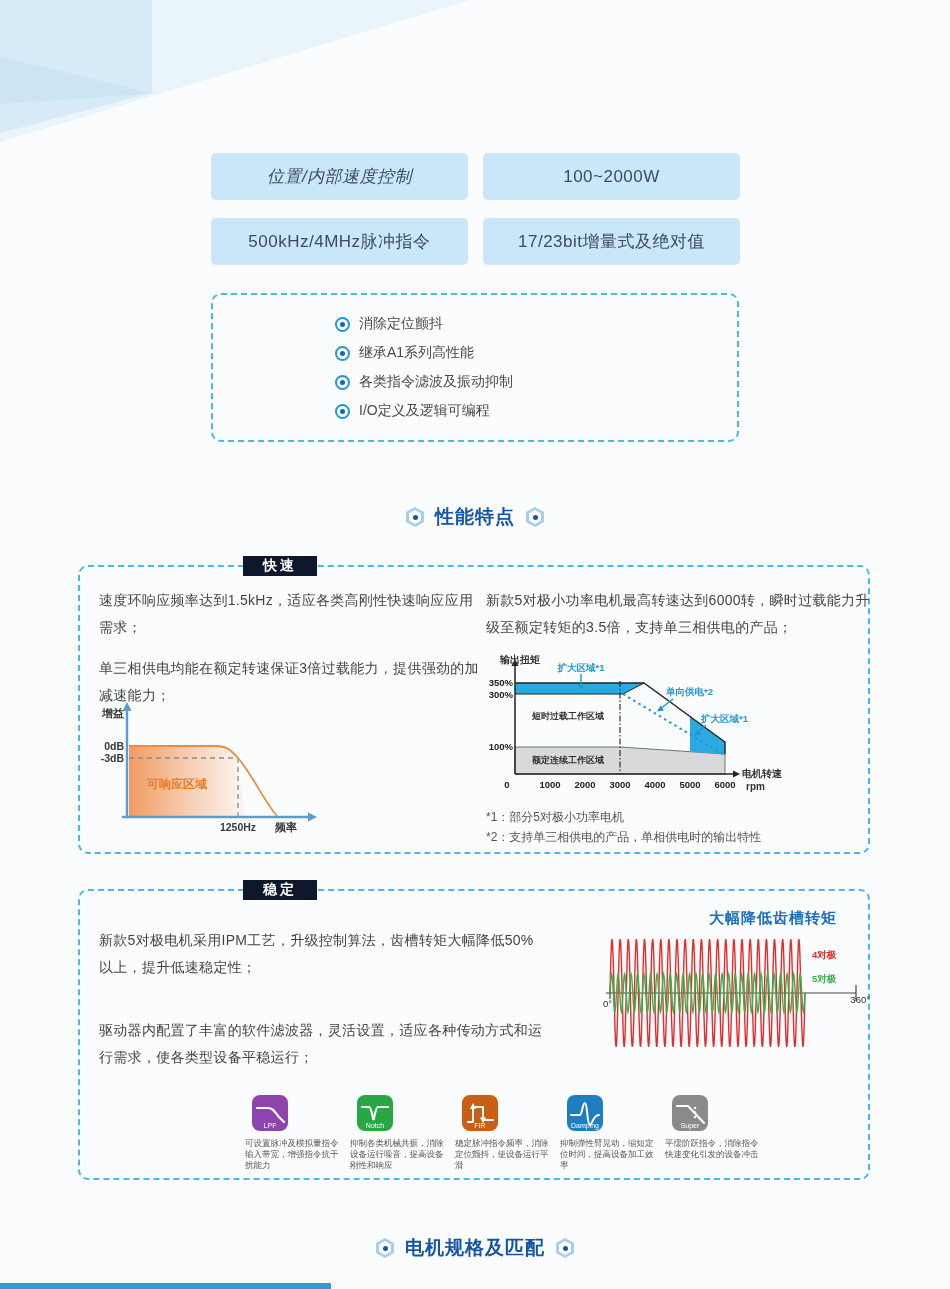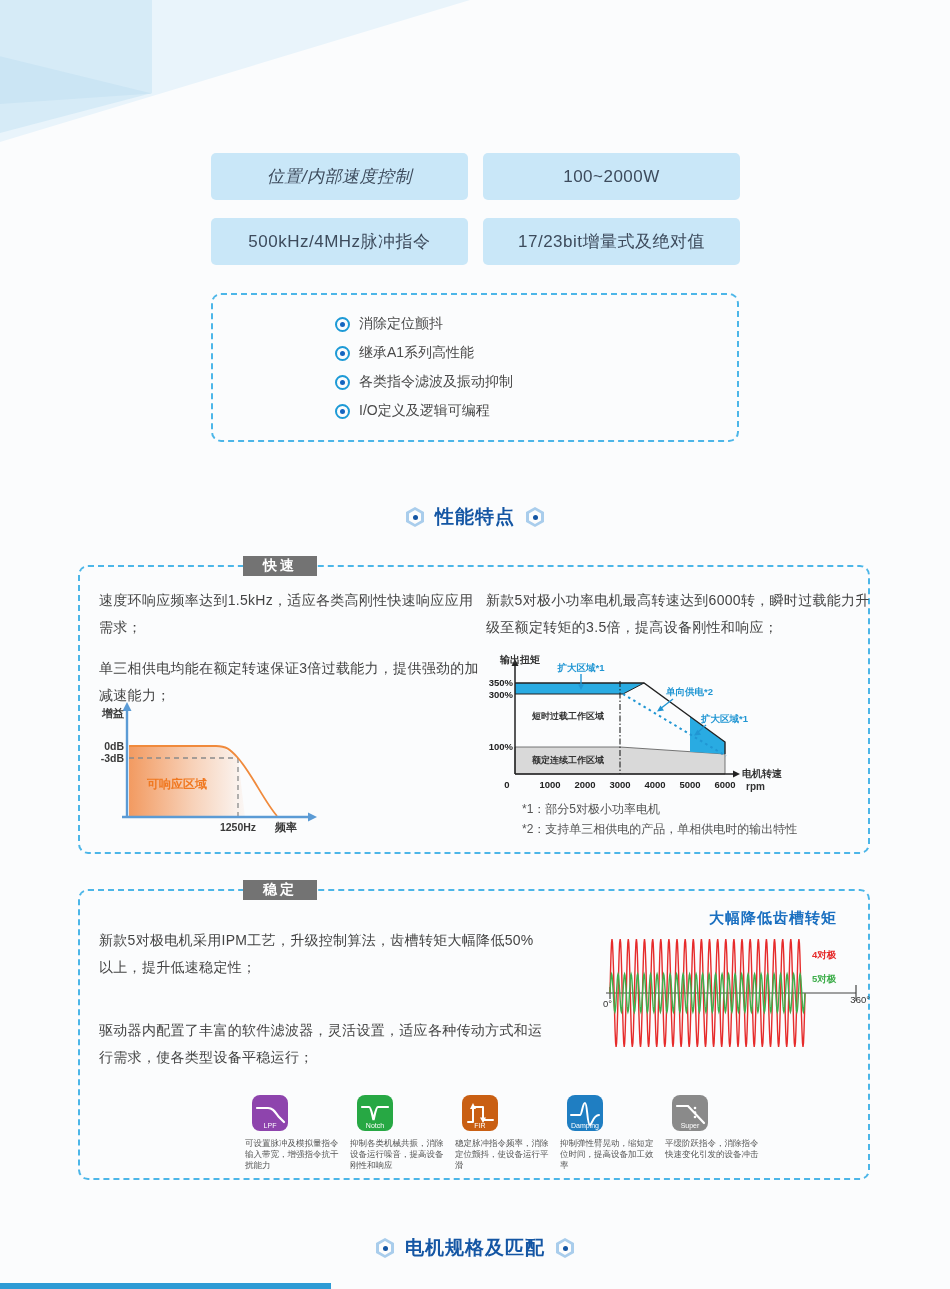--- a/index.html
+++ b/index.html
@@ -26,21 +26,21 @@
   .sec-title{font-size:19px;font-weight:bold;color:#1456a4;letter-spacing:1px;}
   .hex{width:18px;height:20px;background:#a9cdec;clip-path:polygon(50% 0,100% 25%,100% 75%,50% 100%,0 75%,0 25%);
     position:relative;}
   .hex::before{content:"";position:absolute;left:3px;top:3px;width:12px;height:14px;background:#fdfdfd;
     clip-path:polygon(50% 0,100% 25%,100% 75%,50% 100%,0 75%,0 25%);}
   .hex::after{content:"";position:absolute;left:6.5px;top:7.5px;width:5px;height:5px;border-radius:50%;background:#1456a4;}
   
   .panel{position:absolute;left:78px;width:792px;border:2px dashed #4cb6e8;border-radius:10px;box-sizing:border-box;}
   #fast-panel{top:565px;height:289px;}
   #stable-panel{top:889px;height:291px;}
-  .badge{position:absolute;left:163px;top:-11px;width:74px;height:20px;background:#737373;color:#fff;
+  .badge{position:absolute;left:163px;top:-11px;width:74px;height:20px;background:#0f172a;color:#fff;
     font-size:14px;font-weight:bold;display:flex;align-items:center;justify-content:center;letter-spacing:3px;}
   .para{position:absolute;font-size:14px;color:#444;line-height:1.95;letter-spacing:.3px;}
   .footnotes{position:absolute;font-size:12px;color:#555;line-height:20px;}
   .wave-title{position:absolute;font-size:15px;font-weight:bold;color:#1a6fc0;text-align:right;letter-spacing:1px;}
   
   #filter-row{position:absolute;left:162px;top:204px;width:525px;display:flex;}
   .filter-col{width:105px;position:relative;}
   .filter-icon{display:block;margin-left:10px;}
   .filter-cap{margin:7px 0 0 3px;width:97px;font-size:8.5px;line-height:1.3;color:#555;}
   .bottom-bar{position:absolute;left:0;top:1283px;width:331px;height:6px;background:#2d9bd5;}
@@ -107,21 +107,21 @@
       <polygon points="33,5 28.5,14 37.5,14" fill="#5b9bd5"></polygon>
       <polygon points="223,120 214,115.5 214,124.5" fill="#5b9bd5"></polygon>
       <text x="8" y="20" font-size="11" font-weight="bold" fill="#3a3a3a">增益</text>
       <text x="30" y="53" font-size="10.5" font-weight="bold" fill="#3a3a3a" text-anchor="end">0dB</text>
       <text x="30" y="65" font-size="10.5" font-weight="bold" fill="#3a3a3a" text-anchor="end">-3dB</text>
       <text x="83" y="91" font-size="12" font-weight="bold" fill="#f07820" text-anchor="middle">可响应区域</text>
       <text x="144" y="134" font-size="10.5" font-weight="bold" fill="#3a3a3a" text-anchor="middle">1250Hz</text>
       <text x="192" y="134" font-size="11" font-weight="bold" fill="#3a3a3a" text-anchor="middle">频率</text>
     </svg>
 
-    <div class="para" style="left:406px;top:20px;width:394px;">新款5对极小功率电机最高转速达到6000转，瞬时过载能力升级至额定转矩的3.5倍，提高设备刚性和响应；</div>
+    <div class="para" style="left:406px;top:20px;width:394px;">新款5对极小功率电机最高转速达到6000转，瞬时过载能力升级至额定转矩的3.5倍，支持单三相供电的产品；</div>
 
     <svg class="abs" style="left:400px;top:84px;" width="310" height="156" viewBox="0 0 310 156">
 
       <polygon points="35,96 140,96 245,103 245,123 35,123" fill="#d9d9d9" stroke="#555" stroke-width="0.8"></polygon>
 
       <polygon points="35,32 164,32 143,43 35,43" fill="#29abe2"></polygon>
 
       <polygon points="210,65.5 245,91 245,103 210,100.7" fill="#29abe2"></polygon>
 
       <polyline points="35,32 164,32 245,91 245,103" fill="none" stroke="#222" stroke-width="1.4"></polyline>
@@ -155,21 +155,21 @@
       <text x="245" y="137" font-size="9.5" font-weight="bold" fill="#222" text-anchor="middle">6000</text>
       <text x="262" y="126" font-size="10" font-weight="bold" fill="#333">电机转速</text>
       <text x="266" y="139" font-size="10" font-weight="bold" fill="#333">rpm</text>
       <text x="101" y="20" font-size="9.5" font-weight="bold" fill="#2196d3" text-anchor="middle">扩大区域*1</text>
       <text x="186" y="44" font-size="9.5" font-weight="bold" fill="#2196d3">单向供电*2</text>
       <text x="221" y="71" font-size="9.5" font-weight="bold" fill="#2196d3">扩大区域*1</text>
       <text x="88" y="68" font-size="9" font-weight="bold" fill="#333" text-anchor="middle">短时过载工作区域</text>
       <text x="88" y="112" font-size="9" font-weight="bold" fill="#333" text-anchor="middle">额定连续工作区域</text>
     </svg>
 
-    <div class="footnotes" style="left:406px;top:232px;margin-left:36px;">
+    <div class="footnotes" style="left:406px;top:240px;">
       <div>*1：部分5对极小功率电机</div>
       <div>*2：支持单三相供电的产品，单相供电时的输出特性</div>
     </div>
   </div>
 
   <div class="panel" id="stable-panel">
     <div class="badge">稳定</div>
     <div class="para" style="left:19px;top:36px;width:446px;">新款5对极电机采用IPM工艺，升级控制算法，齿槽转矩大幅降低50%以上，提升低速稳定性；</div>
     <div class="para" style="left:19px;top:126px;width:446px;">驱动器内配置了丰富的软件滤波器，灵活设置，适应各种传动方式和运行需求，使各类型设备平稳运行；</div>
 

